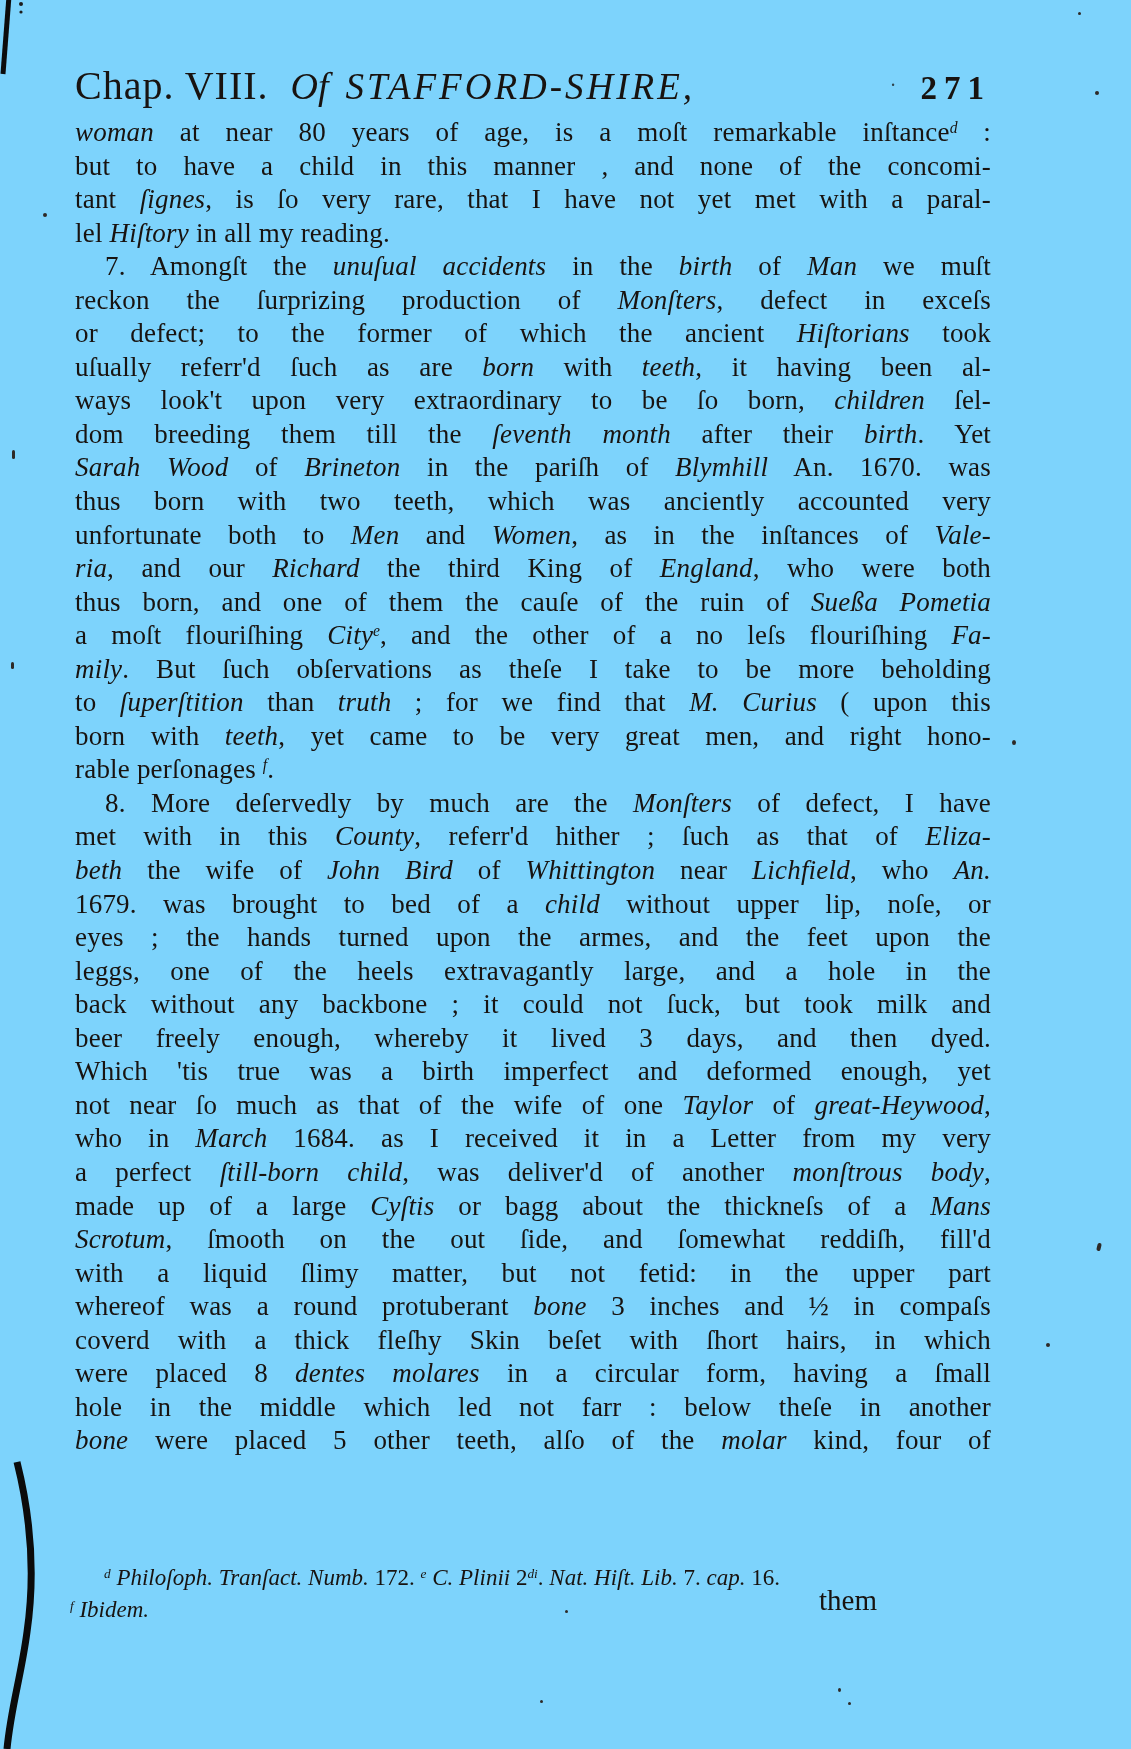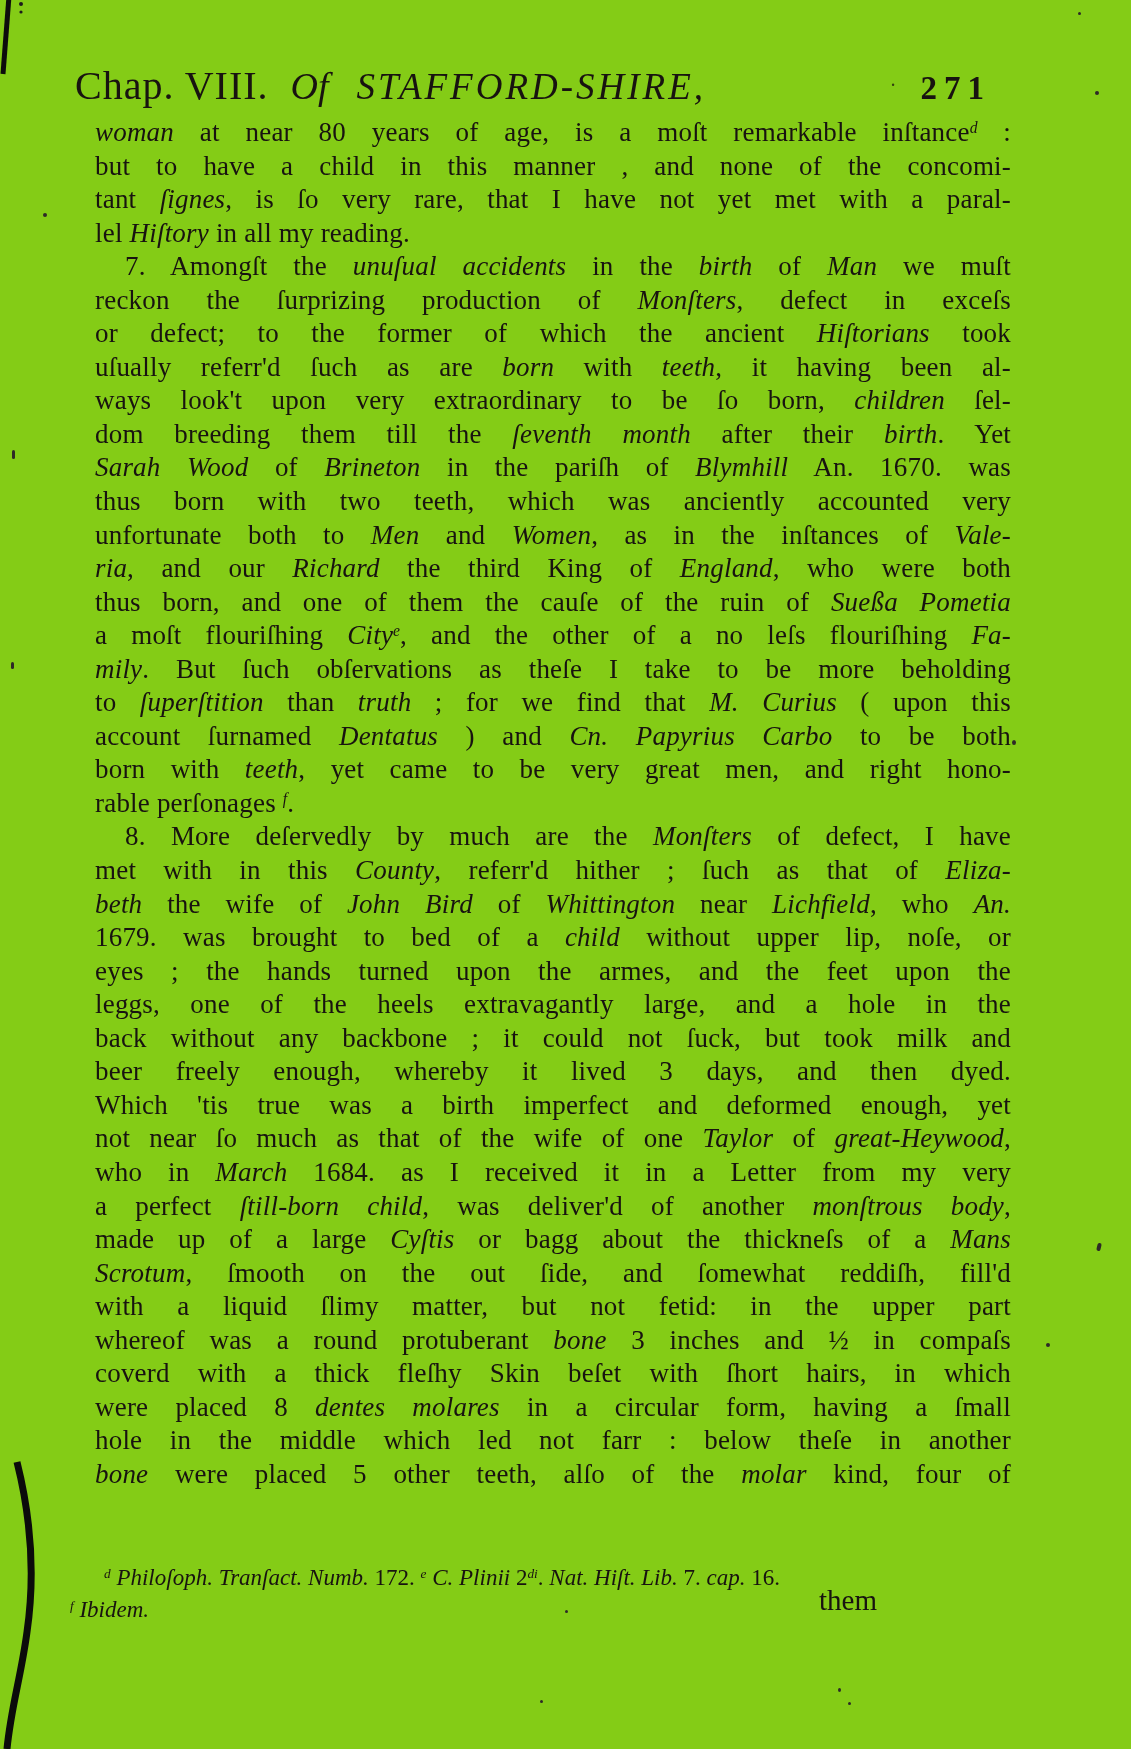--- a/index.html
+++ b/index.html
@@ -1,35 +1,35 @@
 <!DOCTYPE html>
 <html><head>
 <meta charset="utf-8">
 <style>
   html,body{margin:0;padding:0;background:#d9d9d9;}
   .page{
     position:relative;
     width:1131px;height:1749px;
-    background:#84cc16;
+    background:#7dd3fc;
     overflow:hidden;
     font-family:"Liberation Serif","DejaVu Serif",serif;
     color:#181310;
   }
   
   .header{
     position:absolute;left:75px;top:62px;width:916px;
     display:flex;align-items:baseline;white-space:nowrap;
   }
   .chap{font-size:40px;letter-spacing:1px;}
   .title-of{font-style:italic;font-size:38px;margin-left:22px;}
-  .title-name{font-style:italic;font-size:37px;letter-spacing:3px;margin-left:28px;}
+  .title-name{font-style:italic;font-size:37px;letter-spacing:3px;margin-left:17px;}
   .hdot{margin-left:auto;font-size:20px;align-self:center;opacity:.75;}
   .pageno{font-size:33px;letter-spacing:7px;margin-left:24px;font-weight:bold;}
   
-  .body{position:absolute;left:75px;top:116px;width:916px;font-size:27px;letter-spacing:.2px;margin-left:20px;}
+  .body{position:absolute;left:75px;top:116px;width:916px;font-size:27px;letter-spacing:.2px;}
   .line{
     height:33.55px;line-height:33.55px;overflow:hidden;
     text-align:justify;text-align-last:justify;text-justify:inter-word;
   }
   .line.nj{text-align:center;text-align-last:left;}
   .line.ind{text-indent:30px;}
   .it{font-style:italic;}
   .sup{font-size:.58em;vertical-align:.5em;line-height:0;letter-spacing:0;}
   
   .footnotes{position:absolute;left:70px;top:1538px;width:920px;font-size:23px;margin-top:24px;}
@@ -66,21 +66,20 @@
       <div class="line"><span>ways look't upon very extraordinary to be ſo born, </span><span class="it">children</span><span> ſel-</span></div>
       <div class="line"><span>dom breeding them till the </span><span class="it">ſeventh month</span><span> after their </span><span class="it">birth</span><span>.  Yet</span></div>
       <div class="line"><span class="it">Sarah Wood</span><span> of </span><span class="it">Brineton</span><span> in the pariſh of </span><span class="it">Blymhill</span><span> An. 1670. was</span></div>
       <div class="line"><span>thus born with two teeth, which was anciently accounted very</span></div>
       <div class="line"><span>unfortunate both to </span><span class="it">Men</span><span> and </span><span class="it">Women</span><span>, as in the inſtances of </span><span class="it">Vale-</span></div>
       <div class="line"><span class="it">ria</span><span>, and our </span><span class="it">Richard</span><span> the third King of </span><span class="it">England</span><span>, who were both</span></div>
       <div class="line"><span>thus born, and one of them the cauſe of the ruin of </span><span class="it">Sueßa Pometia</span></div>
       <div class="line"><span>a moſt flouriſhing </span><span class="it">City</span><span class="it sup">e</span><span>, and the other of a no leſs flouriſhing </span><span class="it">Fa-</span></div>
       <div class="line"><span class="it">mily</span><span>. But ſuch obſervations as theſe I take to be more beholding</span></div>
       <div class="line"><span>to </span><span class="it">ſuperſtition</span><span> than </span><span class="it">truth</span><span> ; for we find that </span><span class="it">M. Curius</span><span> ( upon this</span></div>
-      <div class="line"><span>account ſurnamed </span><span class="it">Dentatus</span><span> ) and </span><span class="it">Cn. Papyrius Carbo</span><span> to be both</span></div>
       <div class="line"><span>born with </span><span class="it">teeth</span><span>, yet came to be very great men, and right hono-</span></div>
       <div class="line nj"><span>rable perſonages </span><span class="it sup">f</span><span>.</span></div>
       <div class="line ind"><span>8. More deſervedly by much are the </span><span class="it">Monſters</span><span> of defect, I have</span></div>
       <div class="line"><span>met with in this </span><span class="it">County</span><span>, referr'd hither ; ſuch as that of </span><span class="it">Eliza-</span></div>
       <div class="line"><span class="it">beth</span><span> the wife of </span><span class="it">John Bird</span><span> of </span><span class="it">Whittington</span><span> near </span><span class="it">Lichfield</span><span>, who </span><span class="it">An.</span></div>
       <div class="line"><span>1679. was brought to bed of a </span><span class="it">child</span><span> without upper lip, noſe, or</span></div>
       <div class="line"><span>eyes ; the hands turned upon the armes, and the feet upon the</span></div>
       <div class="line"><span>leggs, one of the heels extravagantly large, and a hole in the</span></div>
       <div class="line"><span>back without any backbone ; it could not ſuck, but took milk and</span></div>
       <div class="line"><span>beer freely enough, whereby it lived 3 days, and then dyed.</span></div>

